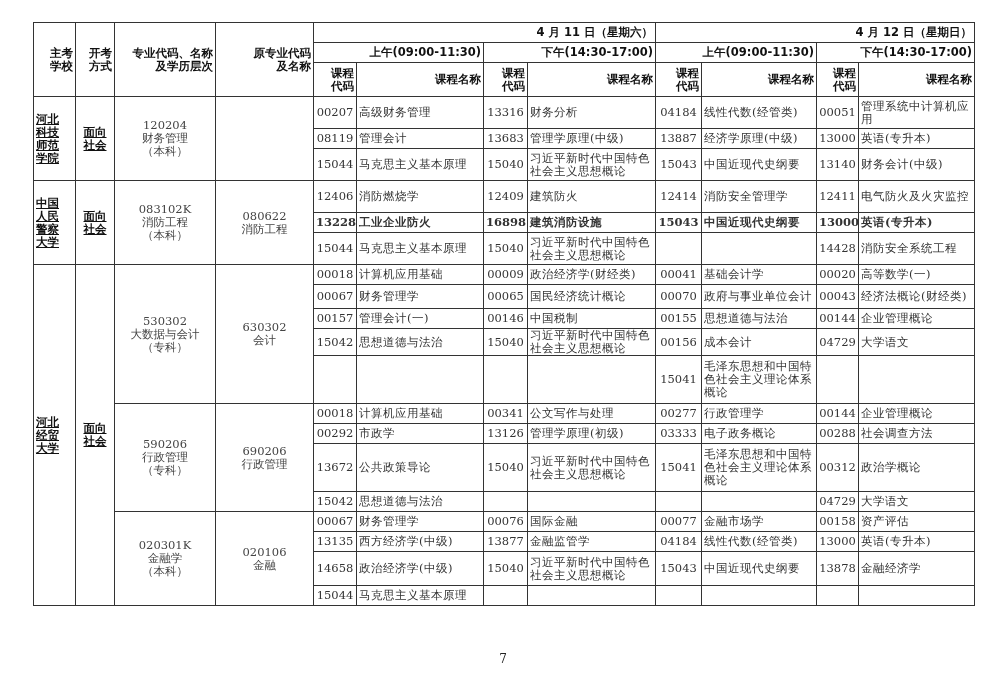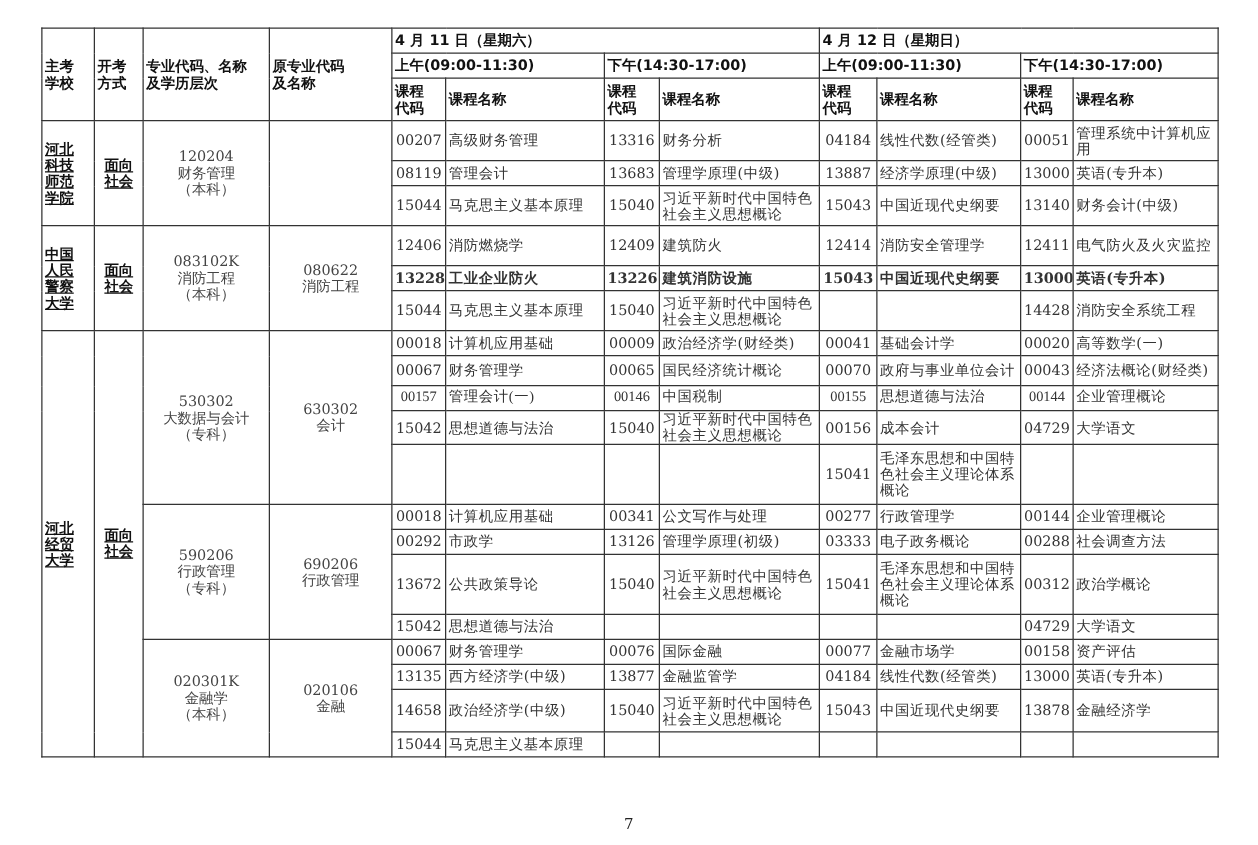--- a/index.html
+++ b/index.html
@@ -2,21 +2,21 @@
 <html><head>
 <meta charset="utf-8">
 <style>
   html, body { margin: 0; padding: 0; background: #ffffff; }
   body { width: 1006px; height: 676px; position: relative; overflow: hidden;
          font-family: "DejaVu Serif", "Liberation Serif", serif; color: #222; }
   table.sched { position: absolute; left: 33px; top: 22px; border-collapse: collapse;
                 table-layout: fixed; width: 941px; }
   table.sched td, table.sched th { border: 1px solid #333; padding: 0 2px; overflow: hidden;
                 font-size: 11.5px; line-height: 13px; }
-  th { font-family: "DejaVu Sans", "Liberation Sans", sans-serif; font-weight: bold; font-size: 11.5px; text-align: left; color: #111; }
+  th { font-family: "DejaVu Sans", "Liberation Sans", sans-serif; font-weight: bold; font-size: 11.5px; text-align: right; color: #111; }
   td.code { text-align: center; color: #333; }
   td.name { text-align: left; color: #333; letter-spacing: 0.5px; }
   td.school, td.mode { font-family: "DejaVu Sans", "Liberation Sans", sans-serif; font-weight: bold;
                        text-align: left; vertical-align: middle; color: #111; font-size: 12px; line-height: 15px; text-decoration: underline; }
   td.mode { text-align: center; }
   td.major, td.orig { text-align: center; vertical-align: middle; color: #444; line-height: 15px; }
   .thick-top td { border-top: 2px solid #333; }
   .page-num { position: absolute; left: 0; width: 1006px; top: 652px; text-align: center;
               font-size: 12px; color: #222; }
   .stack { display: block; }
@@ -164,21 +164,21 @@
         <td class="code">12409</td>
         <td class="name">建筑防火</td>
         <td class="code">12414</td>
         <td class="name">消防安全管理学</td>
         <td class="code">12411</td>
         <td class="name">电气防火及火灾监控</td>
       </tr>
       <tr style="height: 20px; font-weight: bold;">
         <td class="code">13228</td>
         <td class="name">工业企业防火</td>
-        <td class="code">13226</td>
+        <td class="code">16898</td>
         <td class="name">建筑消防设施</td>
         <td class="code">15043</td>
         <td class="name">中国近现代史纲要</td>
         <td class="code">13000</td>
         <td class="name">英语(专升本)</td>
       </tr>
       <tr style="height: 32px;">
         <td class="code">15044</td>
         <td class="name">马克思主义基本原理</td>
         <td class="code">15040</td>
@@ -219,21 +219,21 @@
       <tr style="height: 24px;">
         <td class="code">00067</td>
         <td class="name">财务管理学</td>
         <td class="code">00065</td>
         <td class="name">国民经济统计概论</td>
         <td class="code">00070</td>
         <td class="name">政府与事业单位会计</td>
         <td class="code">00043</td>
         <td class="name">经济法概论(财经类)</td>
       </tr>
-      <tr style="height: 20px; font-family: Liberation Serif, serif;">
+      <tr style="height: 20px;">
         <td class="code">00157</td>
         <td class="name">管理会计(一)</td>
         <td class="code">00146</td>
         <td class="name">中国税制</td>
         <td class="code">00155</td>
         <td class="name">思想道德与法治</td>
         <td class="code">00144</td>
         <td class="name">企业管理概论</td>
       </tr>
       <tr style="height: 24px;">

